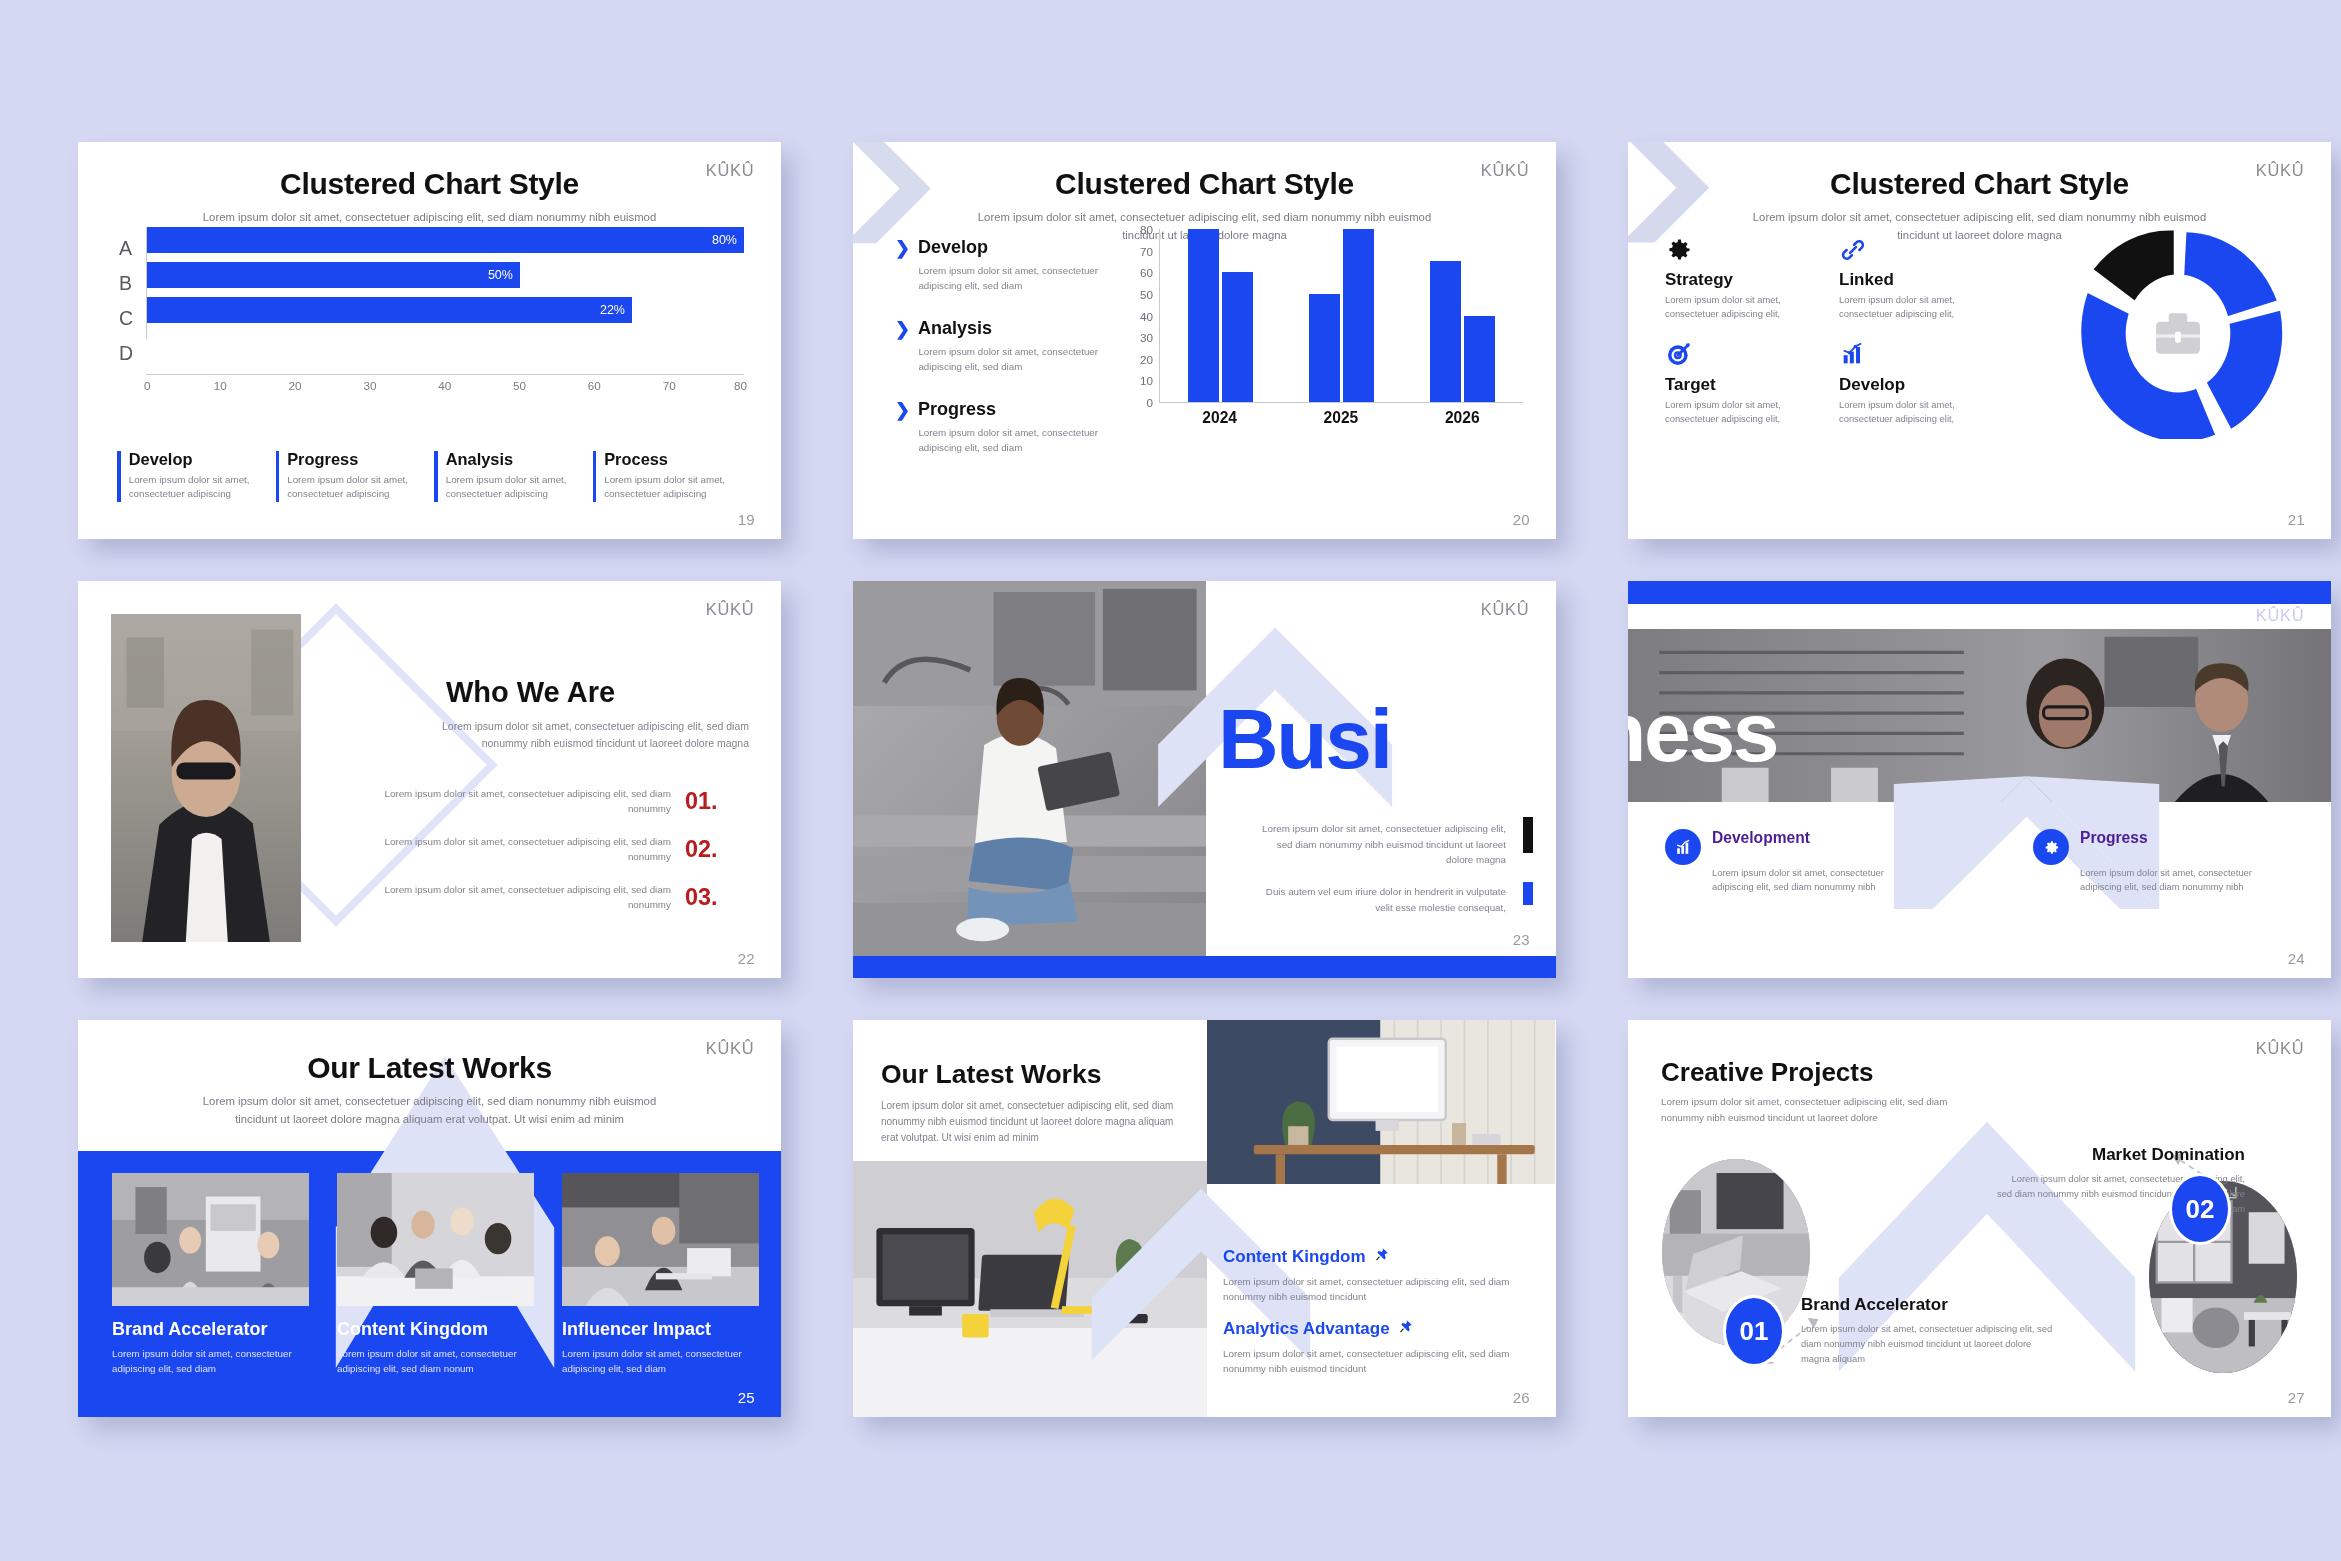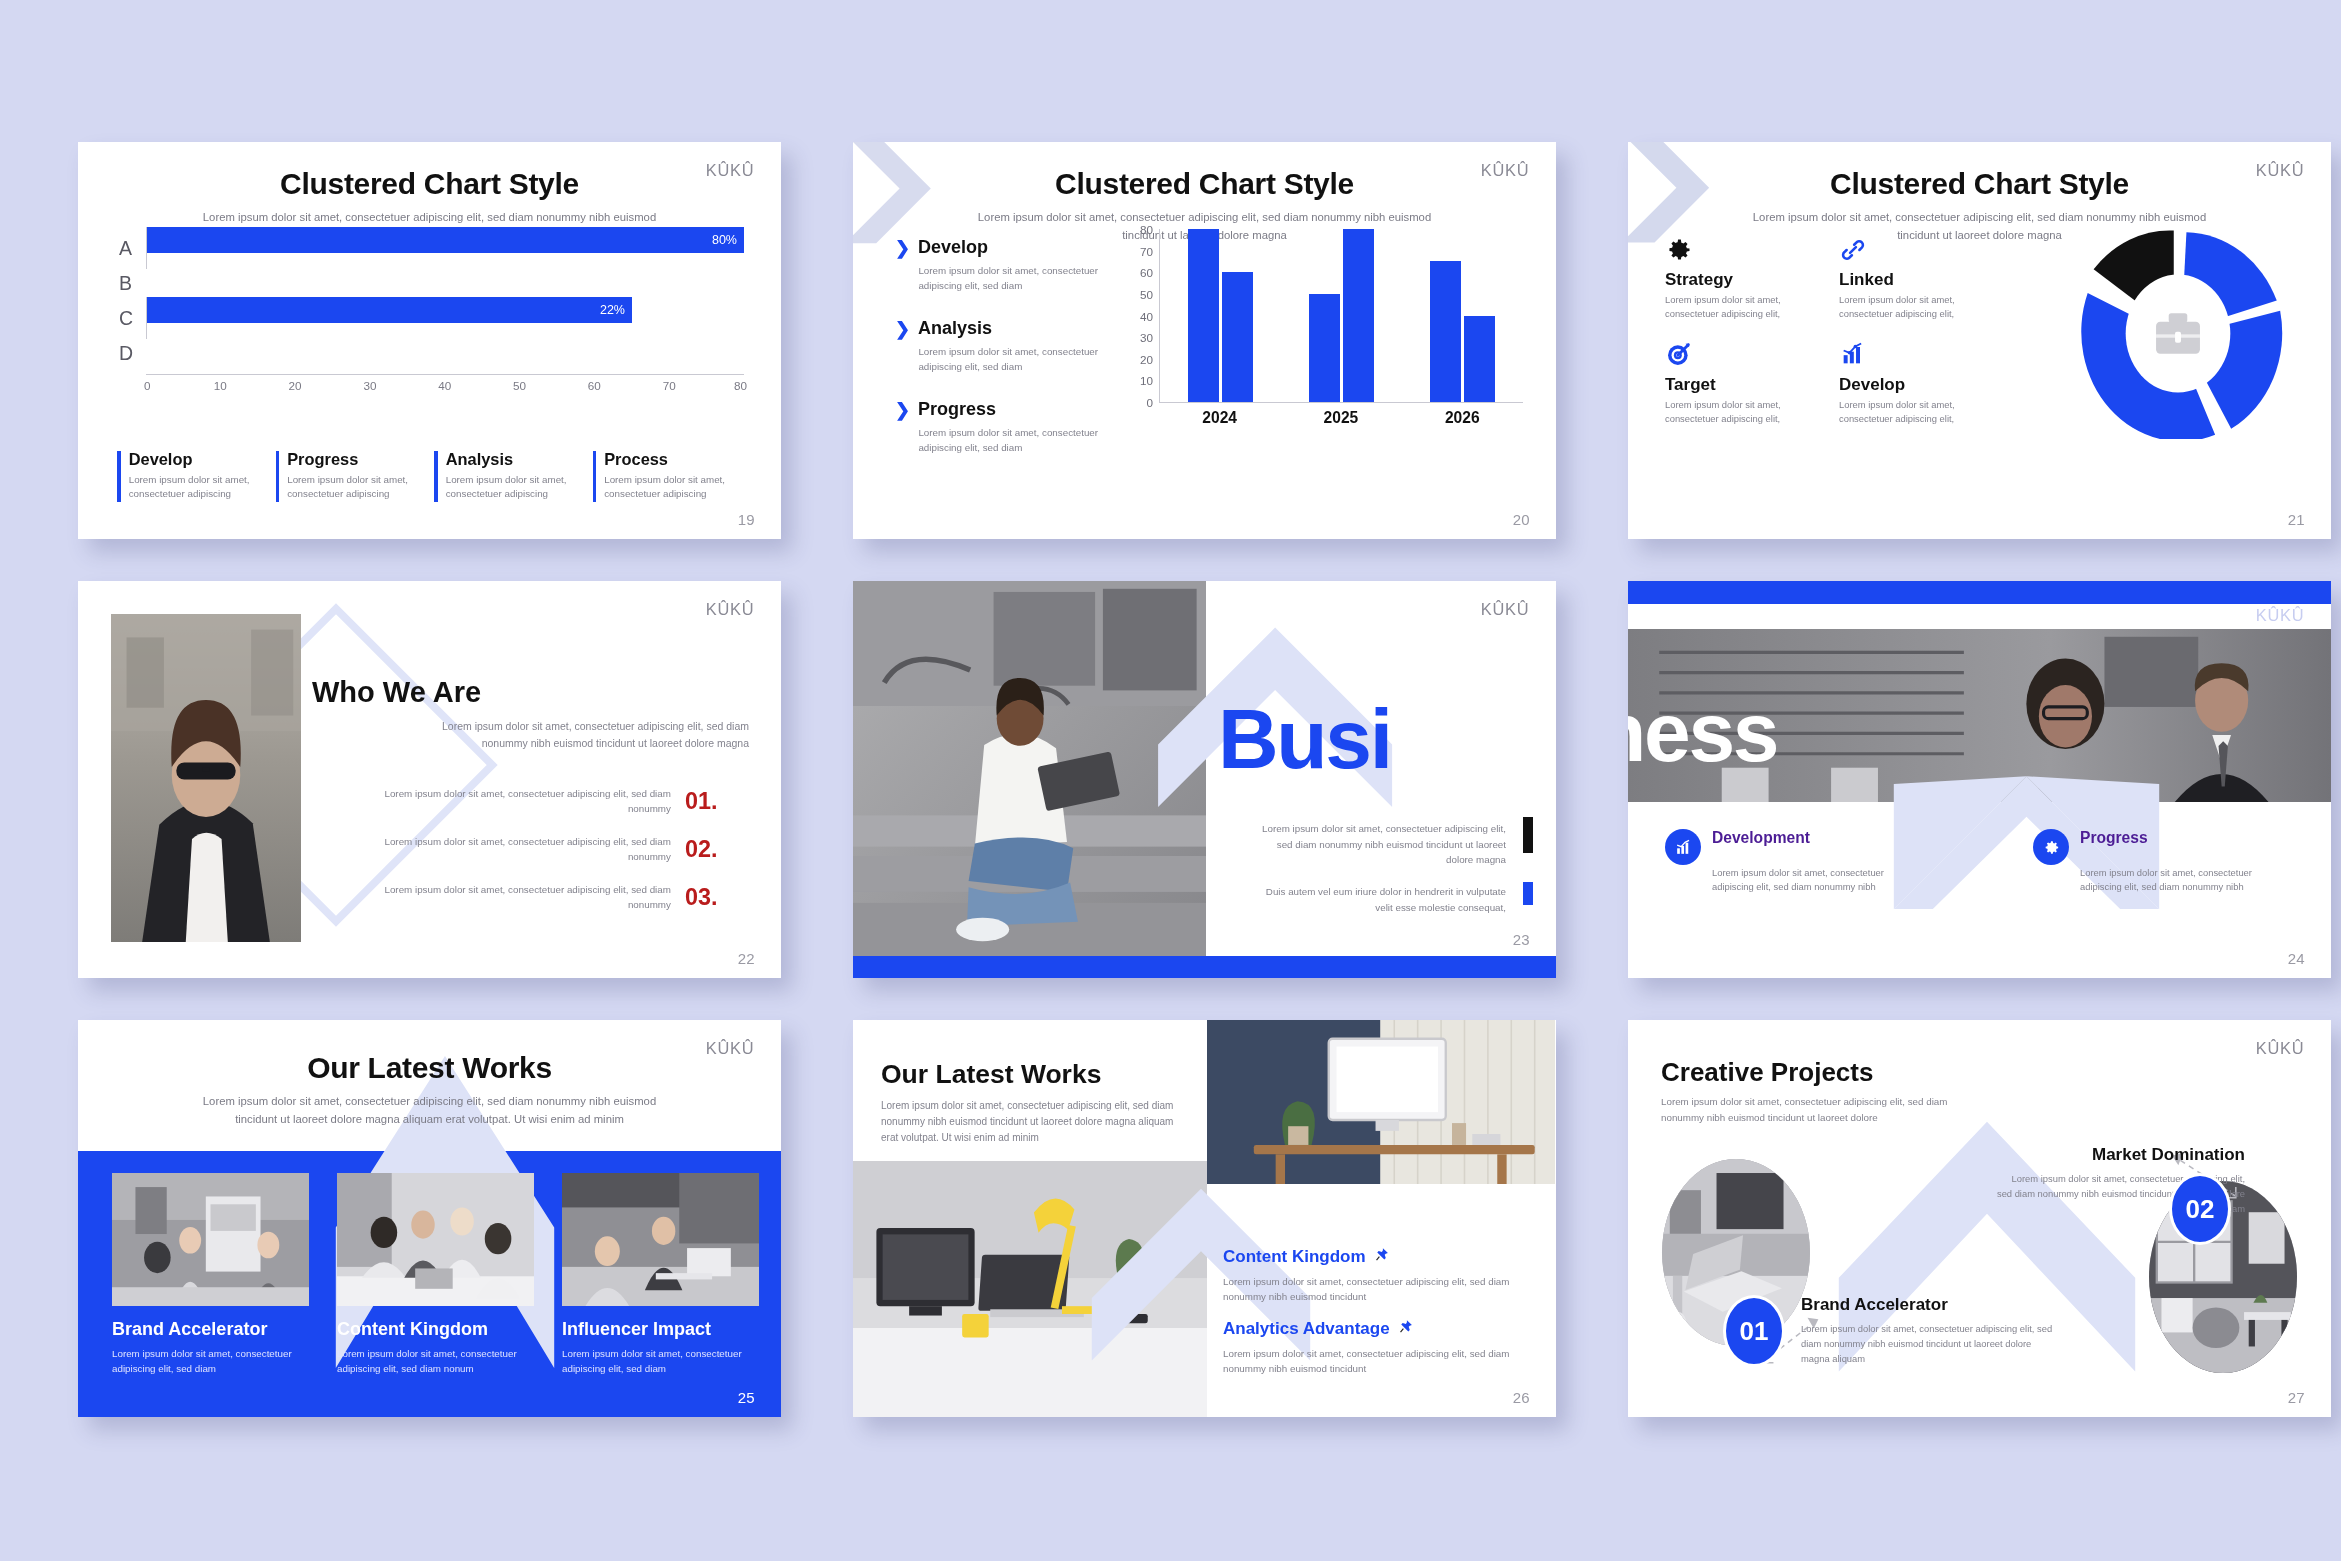--- a/index.html
+++ b/index.html
@@ -81,21 +81,21 @@
   .iconGrid{position:absolute;left:37px;top:92px;width:328px;
     display:grid;grid-template-columns:1fr 1fr;gap:17px 20px;}
   .ig-icon{height:31px;display:flex;align-items:center;}
   .ig-title{font-size:17px;font-weight:bold;color:#111;margin:4.7px 0 3.1px;}
   .ig-body{font-size:9.4px;color:#83838e;line-height:1.55;}
   .donut{position:absolute;right:36px;top:86px;width:234px;height:211px;}
 
   
   .photo{position:absolute;background:#b9b9c2;overflow:hidden;}
   .photo svg{display:block;width:100%;height:100%;}
-  .ww-title{position:absolute;left:234px;top:95px;width:437px;text-align:left;font-size:29px;font-weight:bold;color:#111;}
+  .ww-title{position:absolute;left:234px;top:95px;width:437px;text-align:center;font-size:29px;font-weight:bold;color:#111;}
   .ww-sub{position:absolute;left:328px;top:137px;width:343px;text-align:right;font-size:10.5px;color:#83838e;line-height:1.62;}
   .ww-row{position:absolute;right:33px;display:flex;align-items:center;justify-content:flex-end;gap:14px;width:390px;}
   .ww-rowtext{font-size:9.8px;color:#83838e;line-height:1.55;text-align:right;}
   .ww-num{font-size:23.4px;font-weight:bold;color:#b91c1c;width:67px;text-align:left;}
 
   
   .biz-word{position:absolute;left:365px;top:116px;font-size:84px;font-weight:bold;color:#1b47f0;letter-spacing:-2.3px;line-height:1;z-index:4;}
   .biz-p{position:absolute;right:50px;width:258px;text-align:right;font-size:9.8px;color:#83838e;line-height:1.6;}
   .biz-chip{position:absolute;right:23.4px;width:10px;}
   .biz-bottom{position:absolute;left:0;right:0;bottom:0;height:22px;background:#1b47f0;}
@@ -155,20 +155,25 @@
       <div class="hbar-row">
           <div class="hbar-lab">A</div>
         <div class="hbar-track">
             <div class="hbar-fill" style="width:100%">
               <span class="hbar-val">80%</span>
             </div>
           </div>
         </div>
       <div class="hbar-row">
           <div class="hbar-lab">B</div>
+        <div class="hbar-track">
+            <div class="hbar-fill" style="width:62.5%">
+              <span class="hbar-val">50%</span>
+            </div>
+          </div>
         </div>
       <div class="hbar-row">
           <div class="hbar-lab">C</div>
         <div class="hbar-track">
             <div class="hbar-fill" style="width:81.25%">
               <span class="hbar-val">22%</span>
             </div>
           </div>
         </div>
       <div class="hbar-row">

